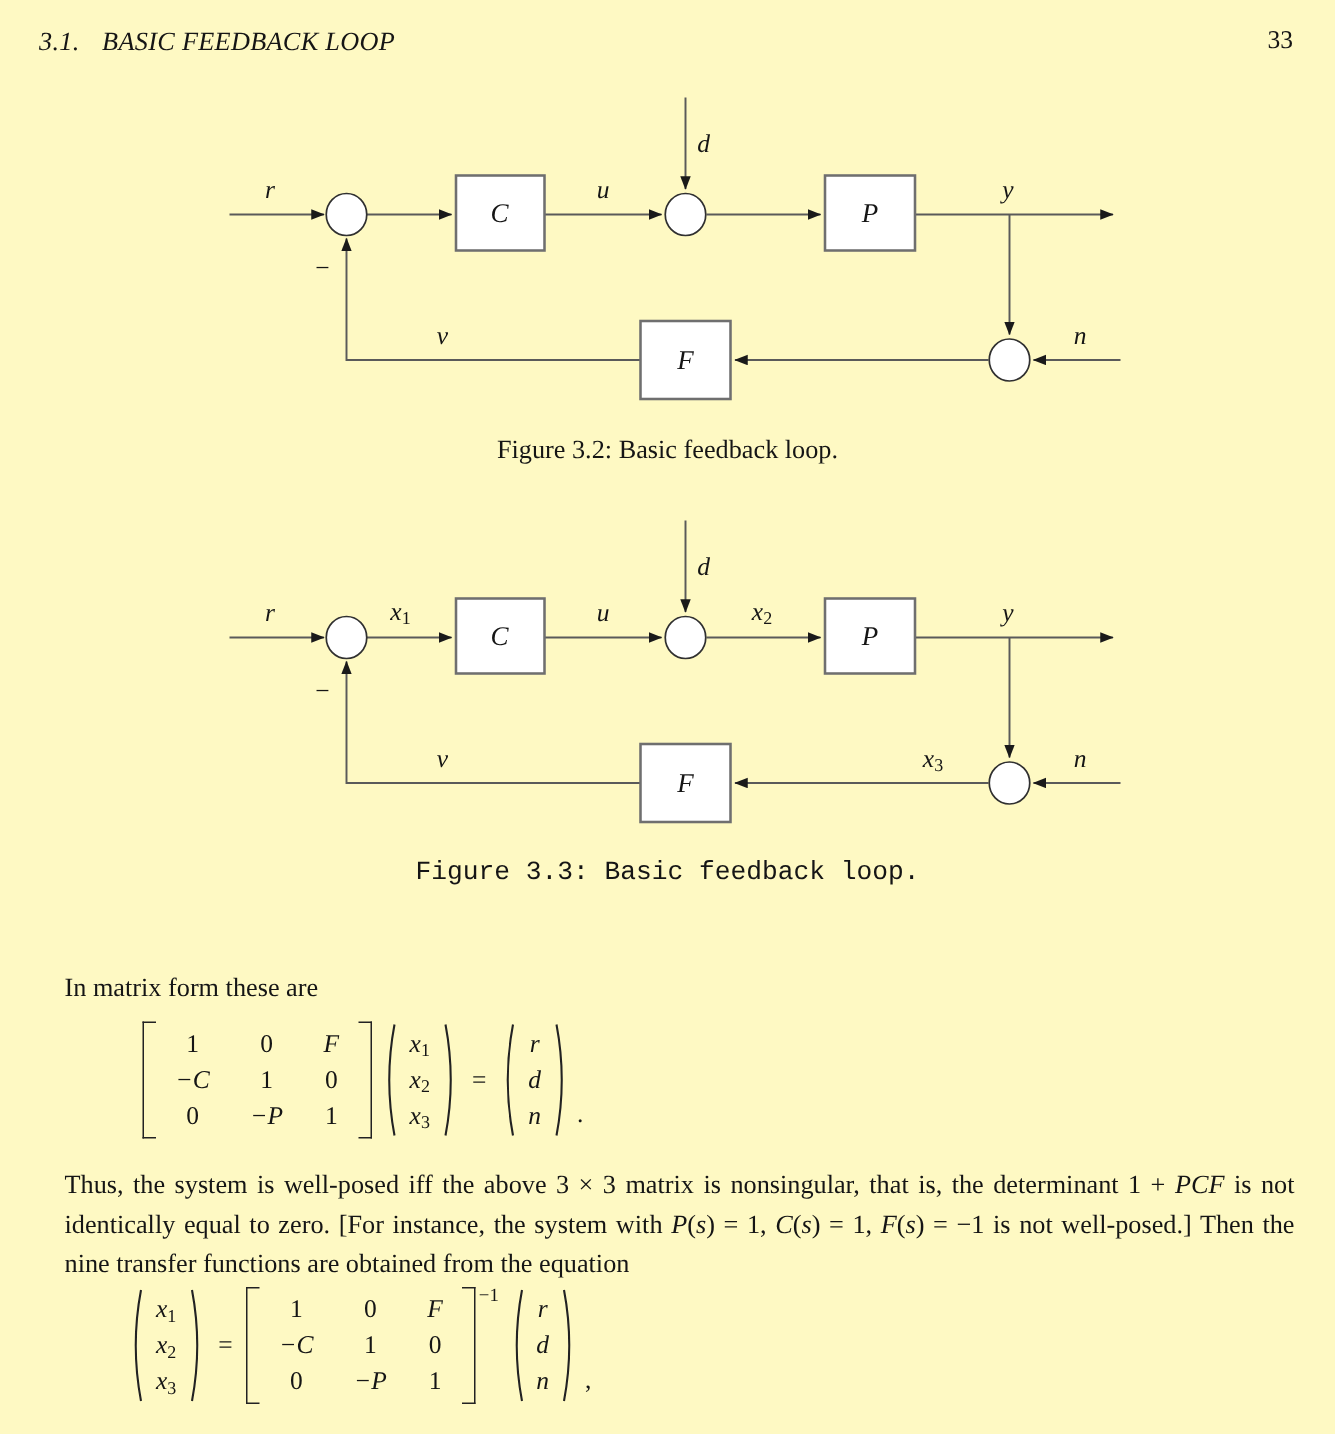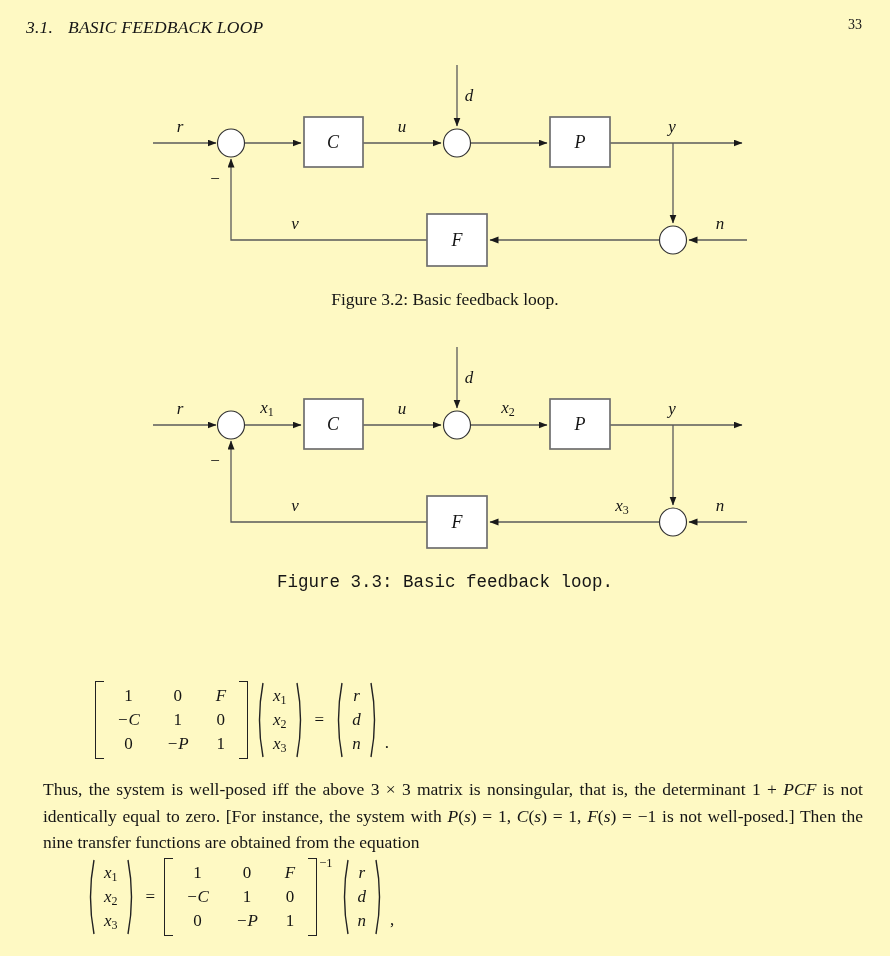--- a/index.html
+++ b/index.html
@@ -4,21 +4,21 @@
 <style>
   html,body{margin:0;padding:0;background:#ffffff;}
   #page{
     position:relative; width:890px; height:956px; background:#fef9c3;
     font-family:"Liberation Serif","DejaVu Serif",serif; color:#151515;
     overflow:hidden;
   }
   
   .runhead-left{position:absolute; left:26px; top:17px; font-style:italic; font-size:17.5px; letter-spacing:.2px;}
   .runhead-left .secnum{margin-right:15px;}
-  .runhead-right{position:absolute; right:28px; top:17px; font-size:14px;}
+  .runhead-right{position:absolute; right:28px; top:17px; font-size:17px;}
   
   .fig{position:absolute;}
   .fig line,.fig polyline{stroke:#5a5a5a;stroke-width:1.3;fill:none;}
   .fig rect{fill:#ffffff;stroke:#6f6f6f;stroke-width:1.7;}
   .fig ellipse{fill:#ffffff;stroke:#303030;stroke-width:1.15;}
   .fig marker path{fill:#1a1a1a;}
   .fig text{font-family:"Liberation Serif","DejaVu Serif",serif;font-style:italic;font-size:17px;fill:#151515;text-anchor:middle;}
   .fig text.blk{font-size:18px;}
   .fig text.upright{font-style:normal;}
   .fig tspan.ssub{font-size:12px;font-style:normal;}
@@ -126,20 +126,21 @@
     <text x="329" y="46">d</text>
     <text x="368" y="76"><tspan>x</tspan><tspan class="ssub" dy="3">2</tspan></text>
     <text x="532" y="77">y</text>
     <text x="482" y="174"><tspan>x</tspan><tspan class="ssub" dy="3">3</tspan></text>
     <text x="580" y="174">n</text>
     <text x="155" y="174">v</text>
     <text class="upright" x="75" y="129">−</text>
   </svg>
   <div class="caption" style="top:572px;font-family:Liberation Mono, monospace;">Figure 3.3: Basic feedback loop.</div>
 
+  <div class="bodytext" style="left:43px;top:645px;">In matrix form these are</div>
 
   <div class="equation" style="left:95px;top:680px;">
     <div class="bmatrix">
       <div class="bracket lb"></div>
       <div class="mgrid">
         <span class="num">1</span>
         <span class="num">0</span>
         <span class="var">F</span>
         <span class="var">−C</span>
         <span class="num">1</span>

